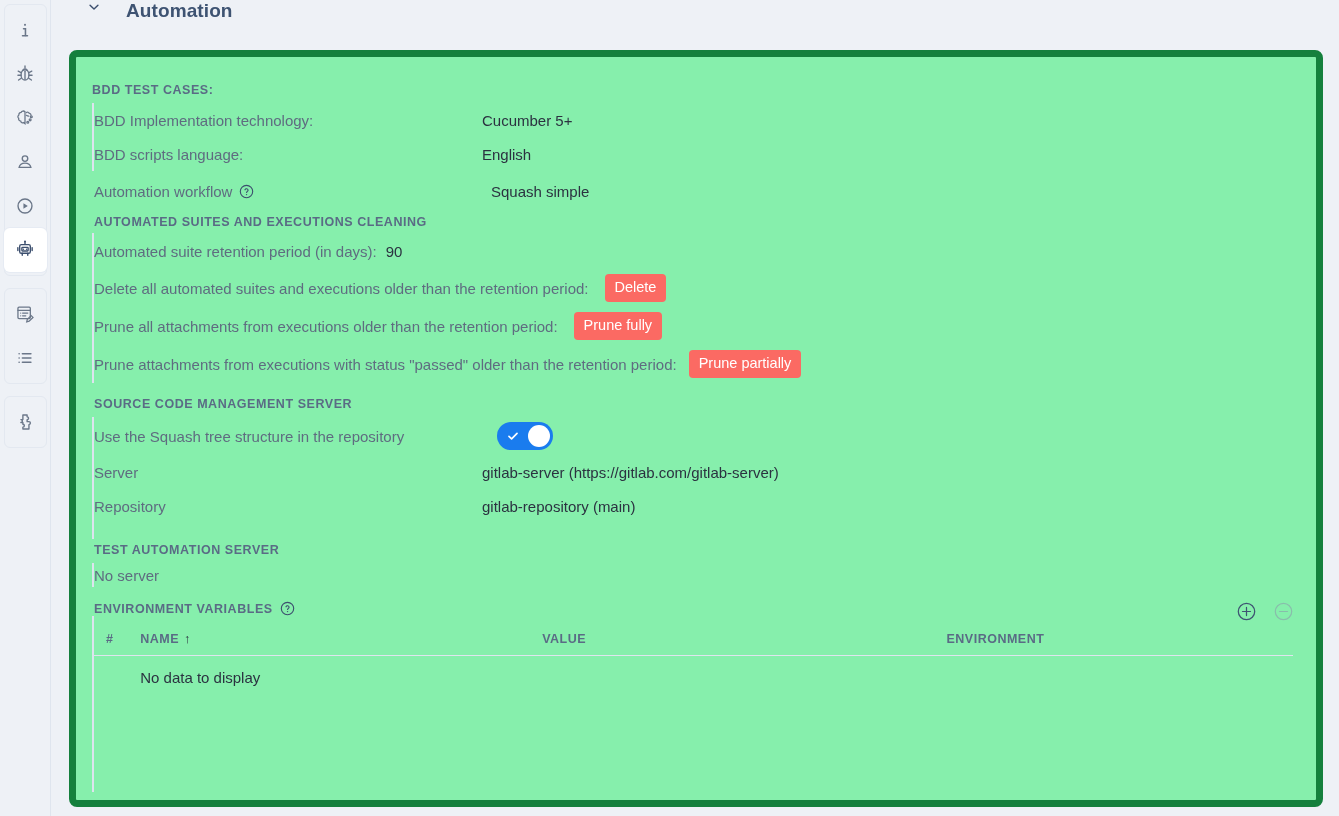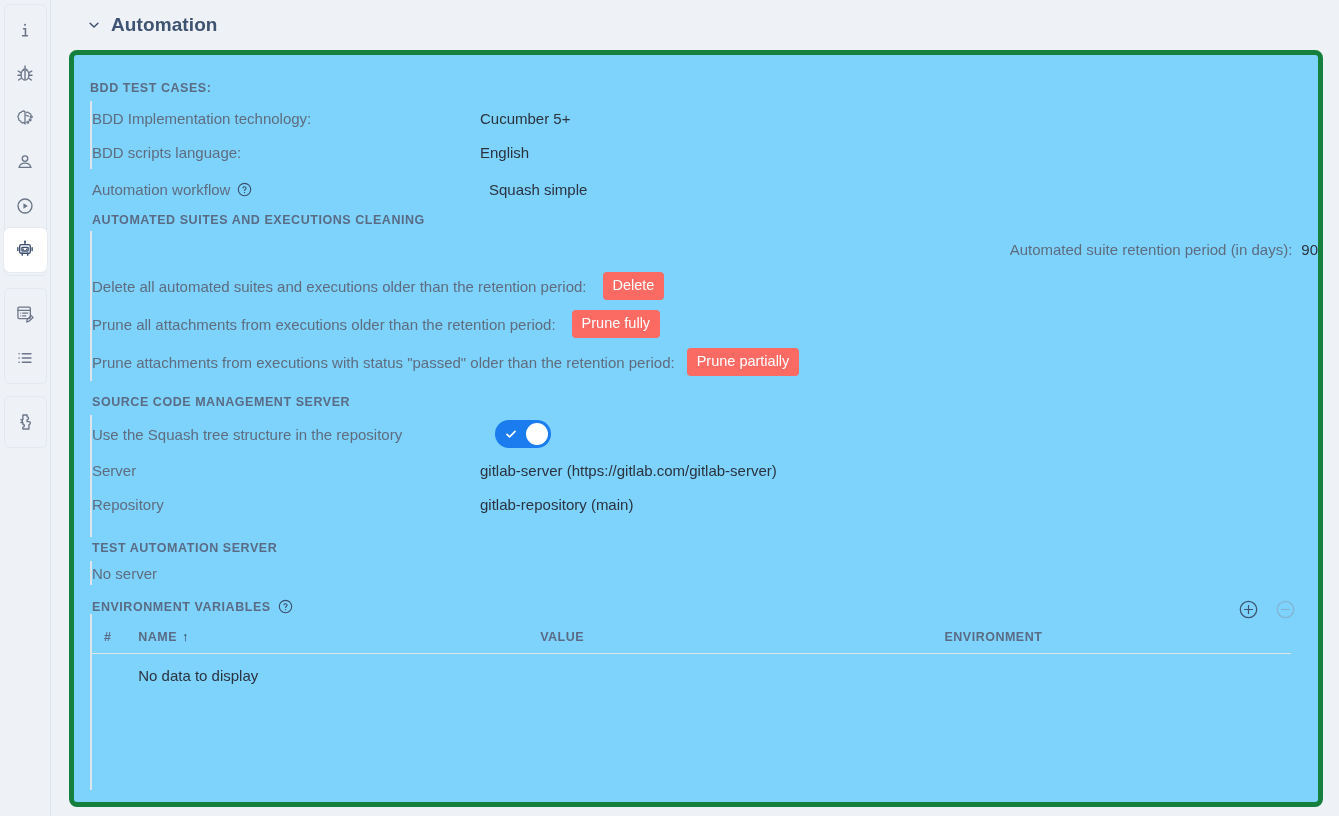--- a/index.html
+++ b/index.html
@@ -44,40 +44,40 @@
 
   
   .main {
     flex: 1 1 auto;
     height: 816px;
     position: relative;
     padding: 0 16px 0 18px;
   }
   .section-header {
     height: 50px;
-    display: flex; align-items: center;
-    gap: 10px;
+    display: flex; 
+    gap: 25px;
     padding-left: 18px;
   }
   .chev {
     color: #3c4f6e;
     display: flex; align-items: center;
     width: 14px; height: 14px;
   }
   .section-title {
     font-size: 19px;
     color: #3e5372;
     font-weight: 600;
     letter-spacing: .1px;
   }
 
   .card {
     position: relative;
-    background: #7dd3fc;
-    border: 5px solid #15803d;
+    background: #86efac;
+    border: 7px solid #15803d;
     border-radius: 8px;
     height: 757px;
     overflow: hidden;
   }
 
   .card-inner { padding: 26px 0 0 16px; position: relative; height: 100%; }
 
   
   .group-title {
     font-size: 12.5px;
@@ -341,21 +341,21 @@
               <circle cx="8.05" cy="11.3" r=".75" fill="currentColor" stroke="none"></circle>
             </svg>
           </span>
           <span class="val valcol-wf">Squash simple</span>
         </div>
 
         <div class="group-title" style="margin:6px 0 4px 2px;">
           <span>AUTOMATED SUITES AND EXECUTIONS CLEANING</span>
         </div>
         <div class="indented">
-          <div class="row" style="height:36px;justify-content:flex-end;">
+          <div class="row" style="height:36px;">
             <span class="lbl">Automated suite retention period (in days):</span>
             <span class="val-num">90</span>
           </div>
 
           <div class="row" style="height:38px;">
             <span class="lbl">Delete all automated suites and executions older than the retention period:</span>
             <button class="btn-danger" style="margin-left:16px;">Delete</button>
           </div>
 
           <div class="row" style="height:38px;">

